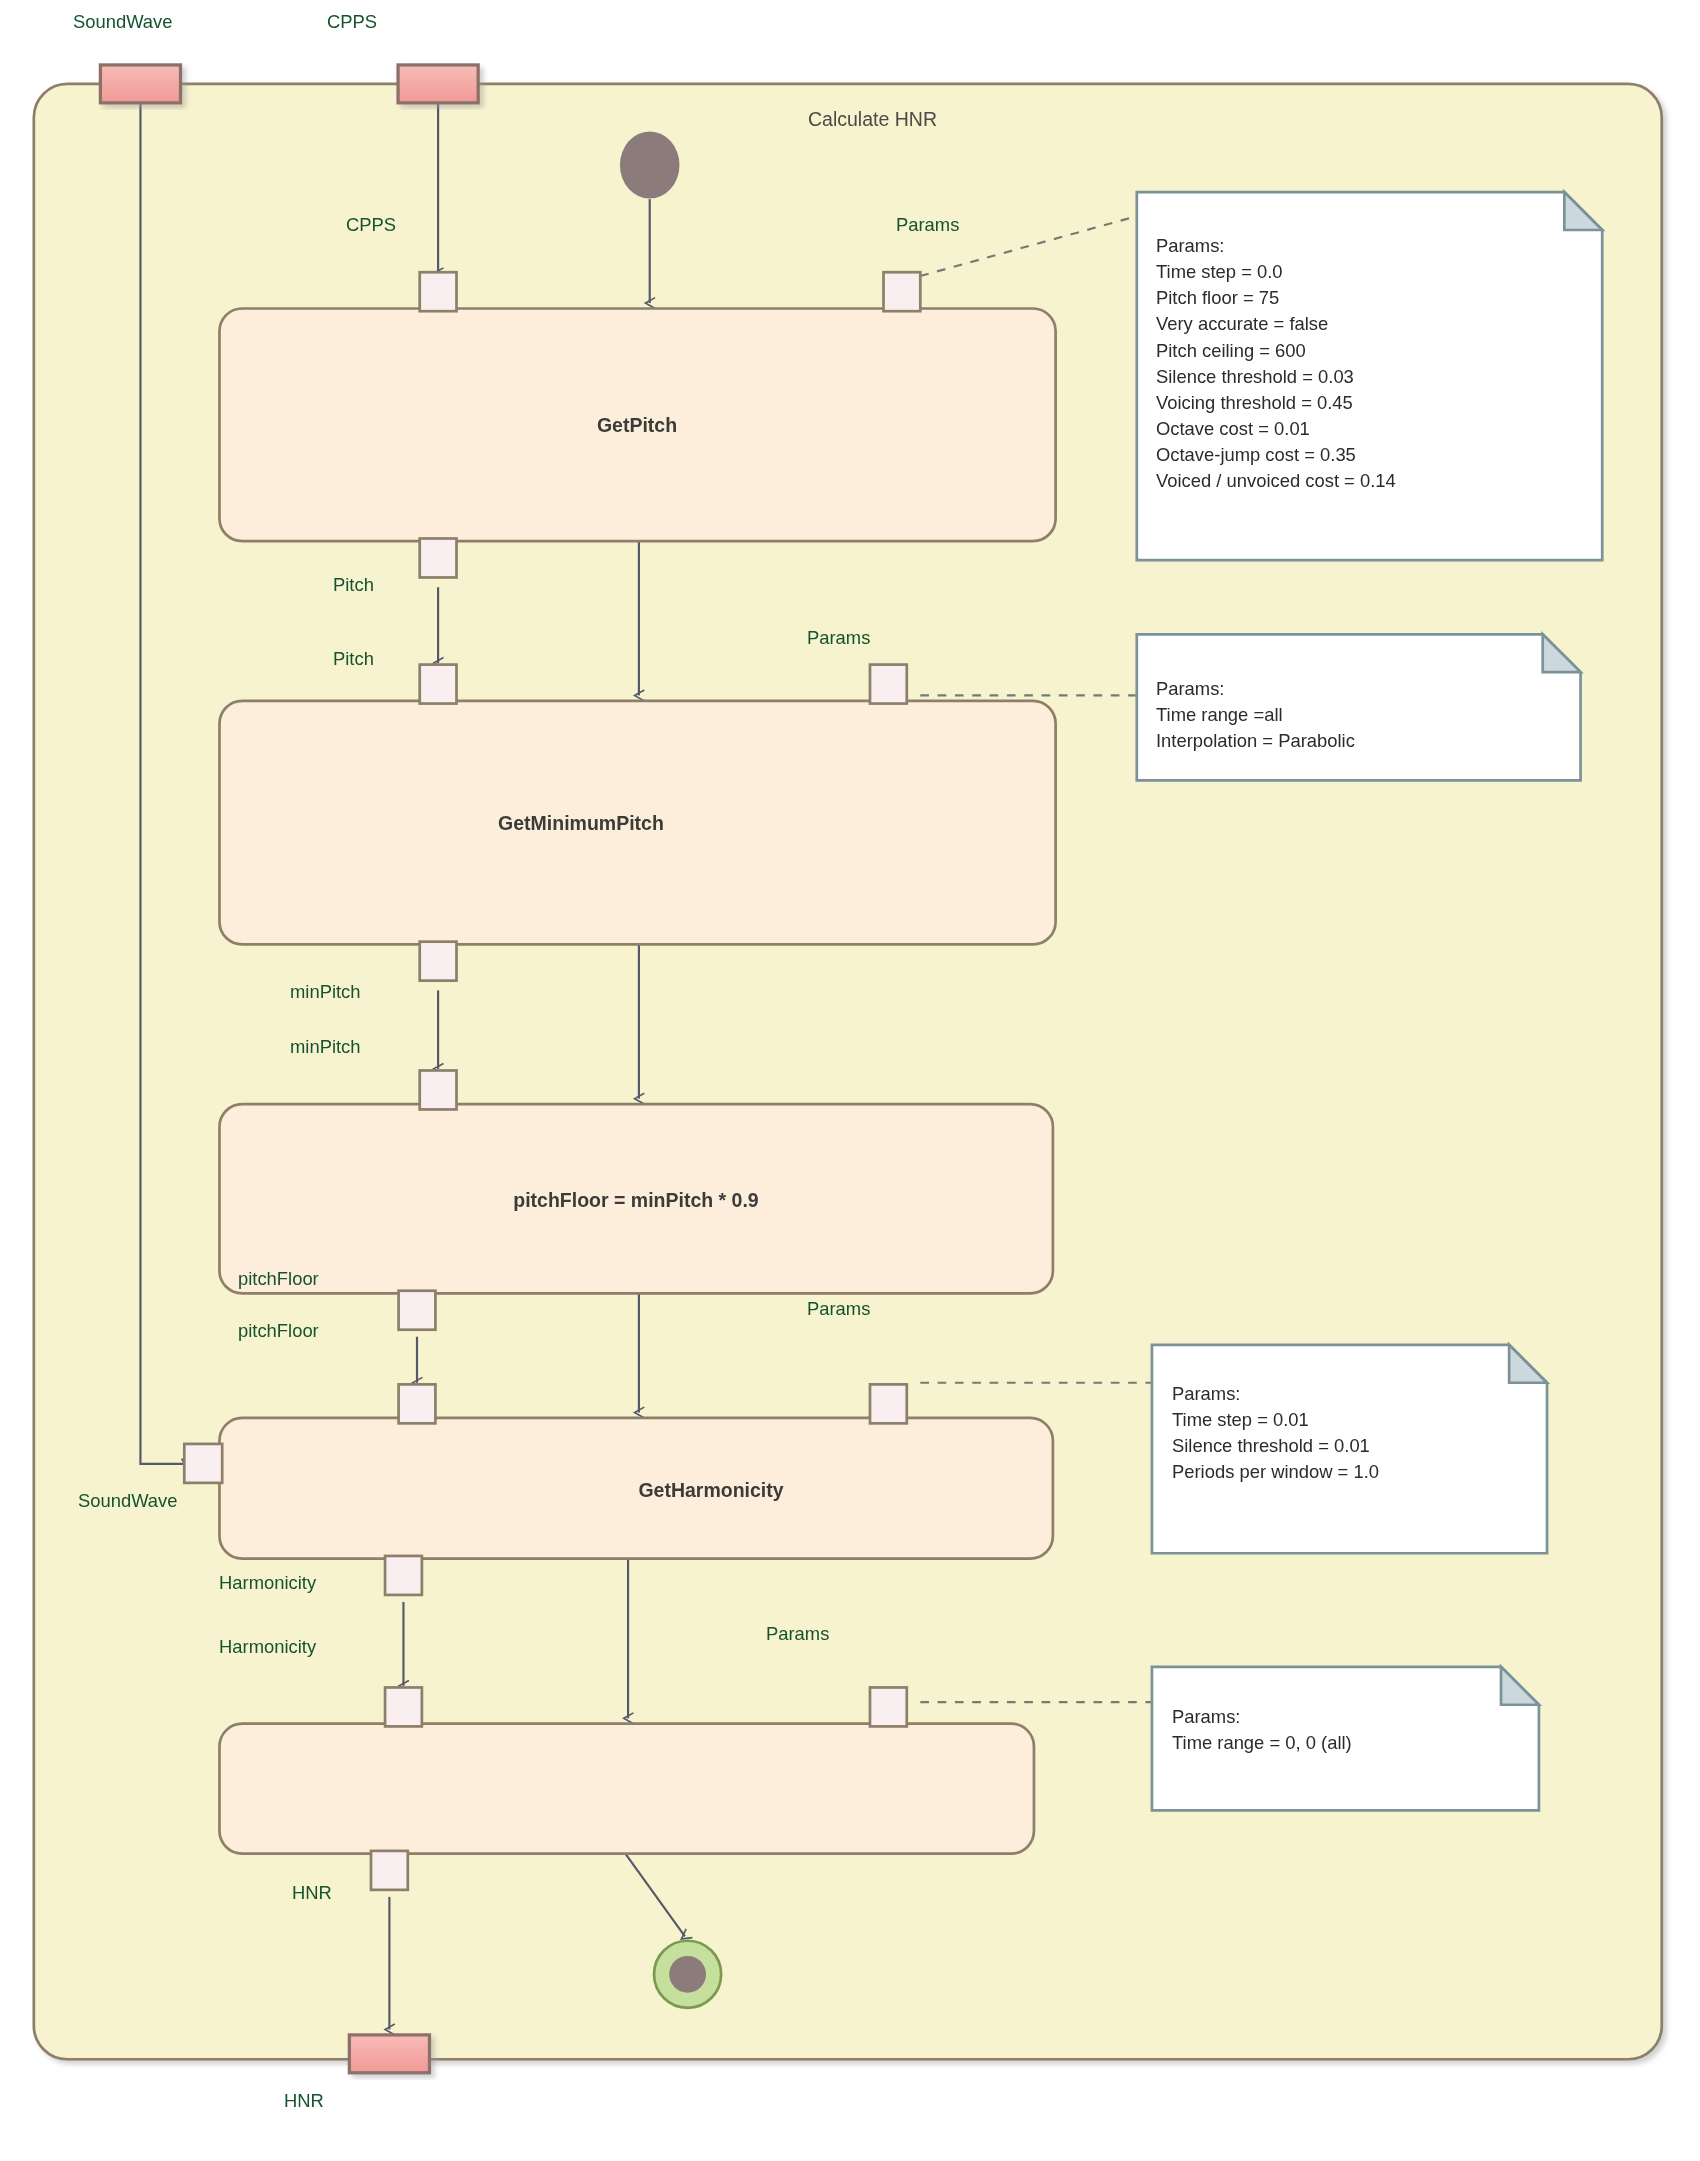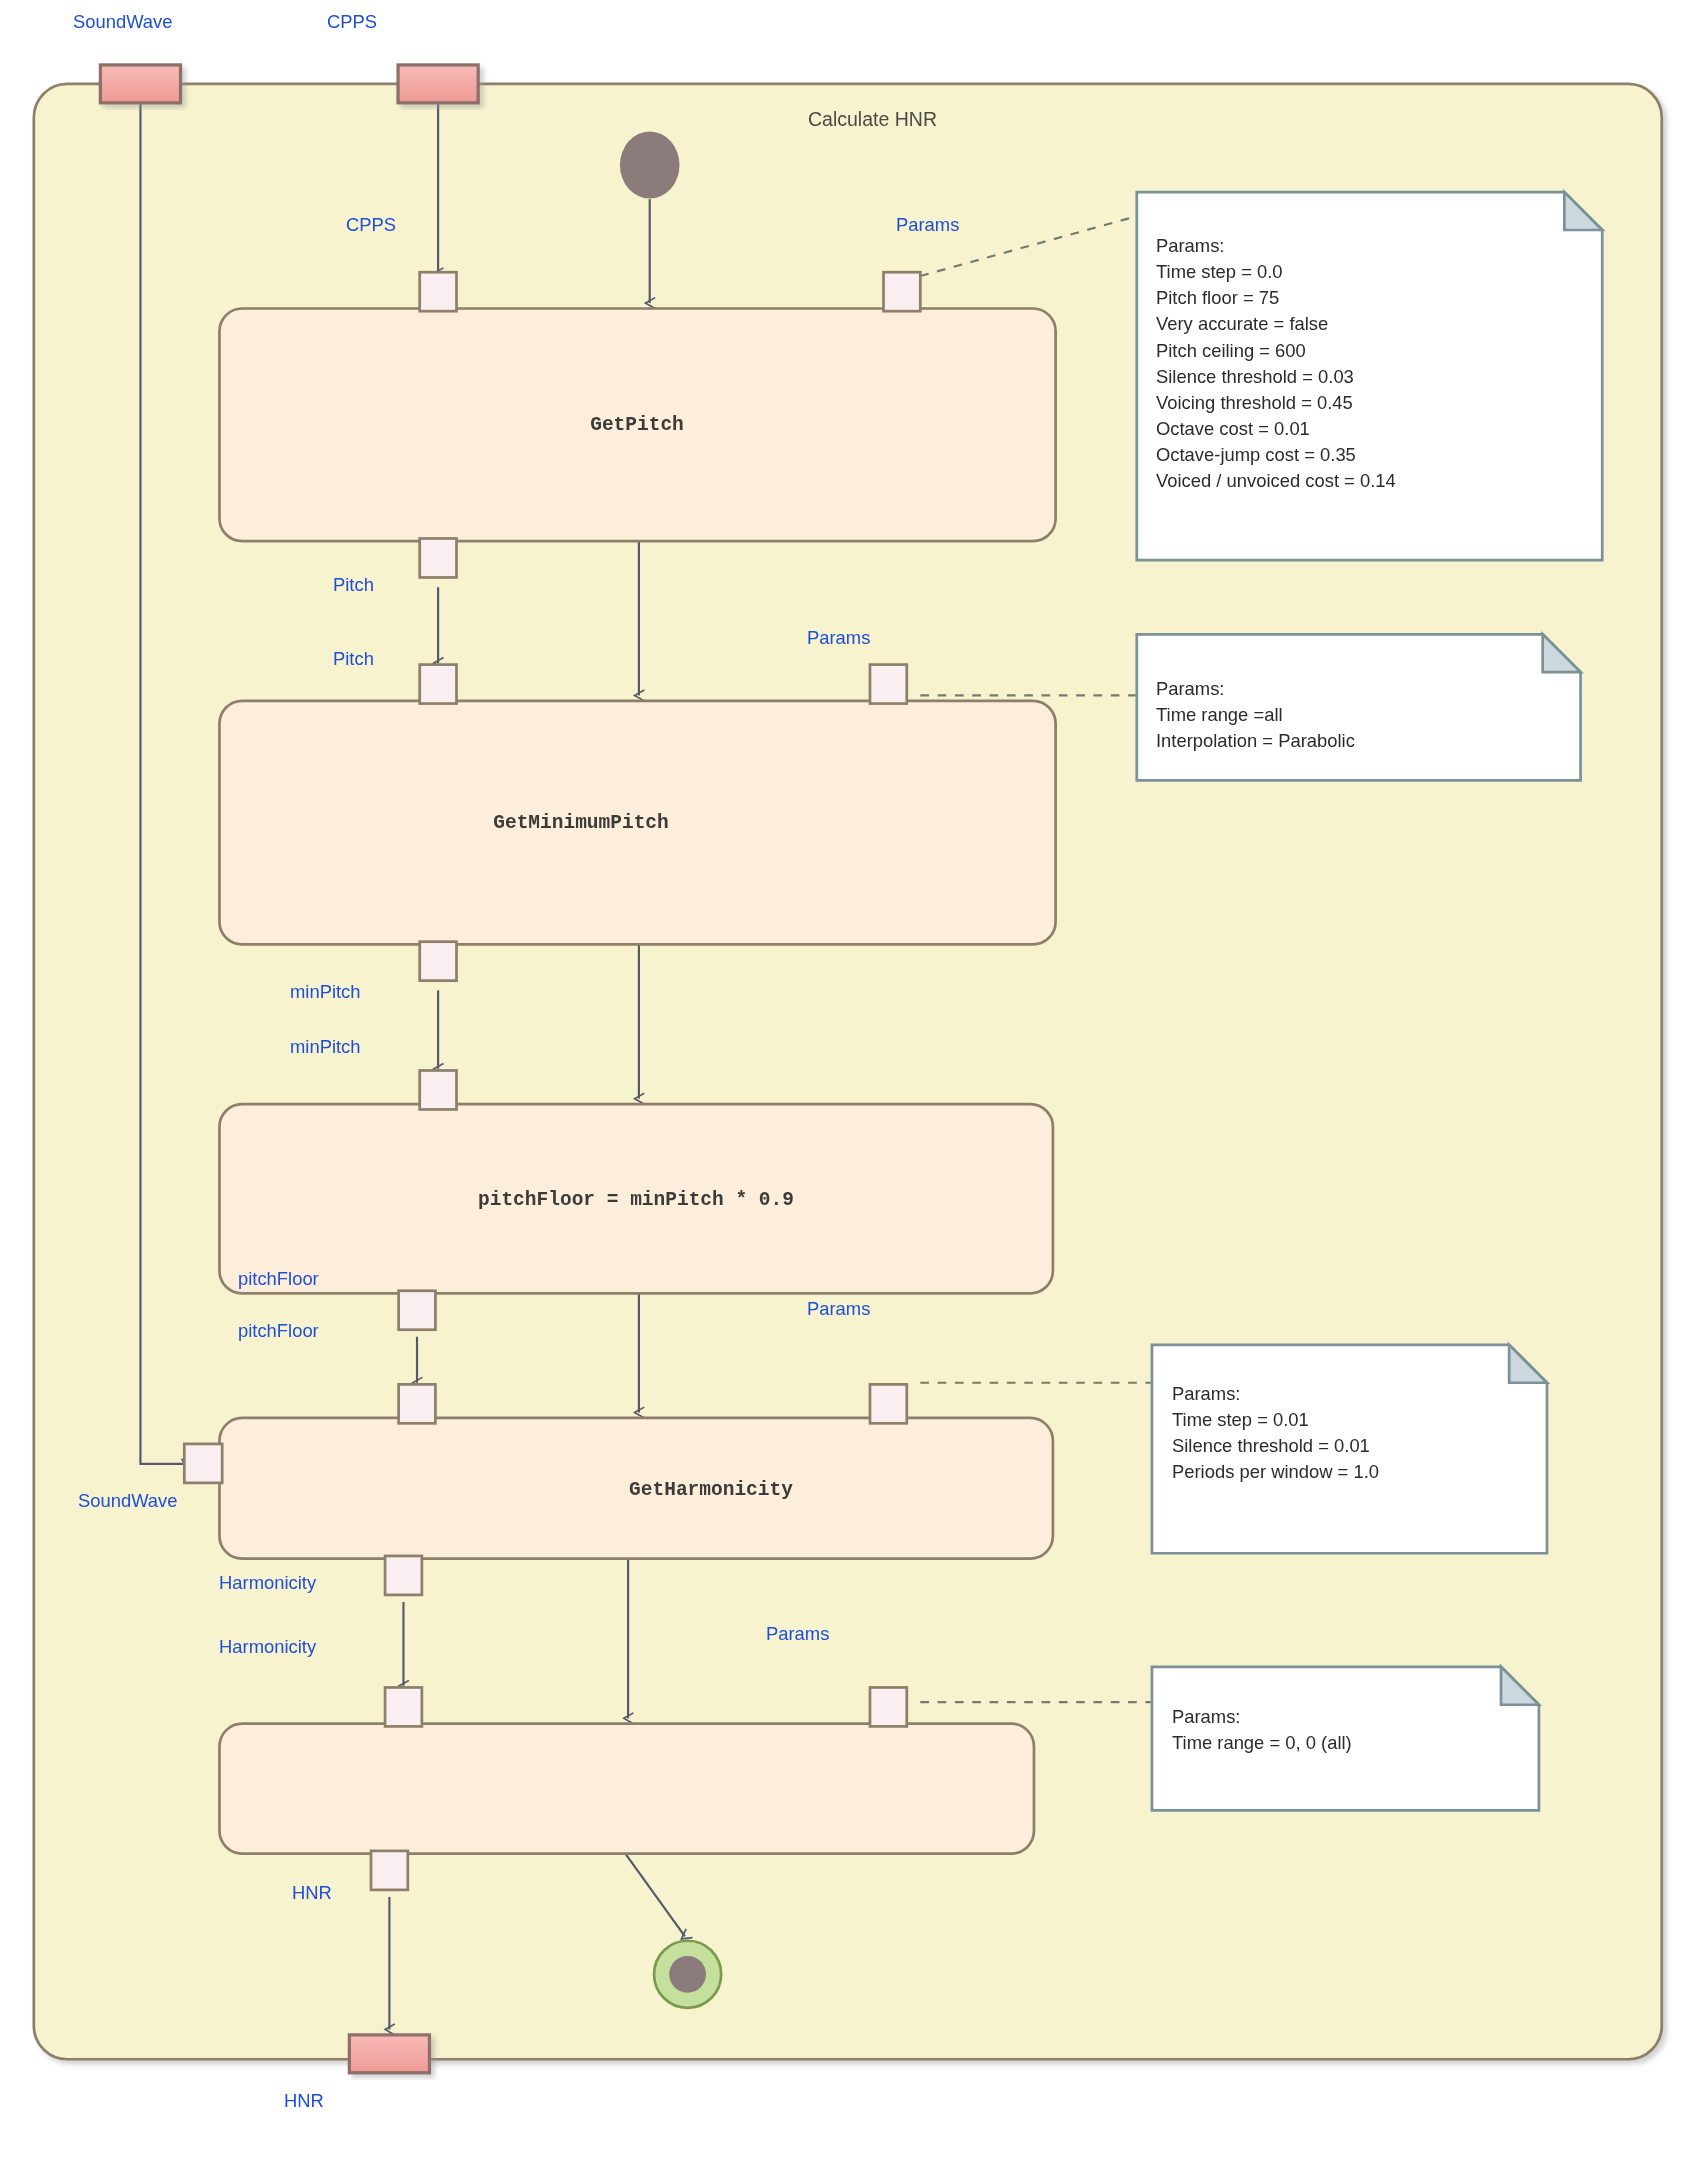--- a/index.html
+++ b/index.html
@@ -16,34 +16,34 @@
     overflow: hidden;
   }
   #svg-layer {
     position: absolute;
     left: 0; top: 0;
     width: 1701px;
     height: 2161px;
   }
   .lbl {
     position: absolute;
-    color: #1d4ed8;
+    color: #14532d;
     font-size: 18.4px;
     line-height: 1.05;
     white-space: nowrap;
     font-family: "Liberation Sans", sans-serif;
   }
   .node-title {
     position: absolute;
     color: #3b3b38;
     font-size: 19.5px;
     font-weight: bold;
     white-space: nowrap;
     text-align: center;
-    font-family: Liberation Mono, monospace;
+    font-family: Liberation Sans, sans-serif;
   }
   .frame-title {
     position: absolute;
     color: #4a4a46;
     font-size: 19.5px;
     white-space: nowrap;
     font-family: "Liberation Sans", sans-serif;
   }
   .note-text {
     position: absolute;

